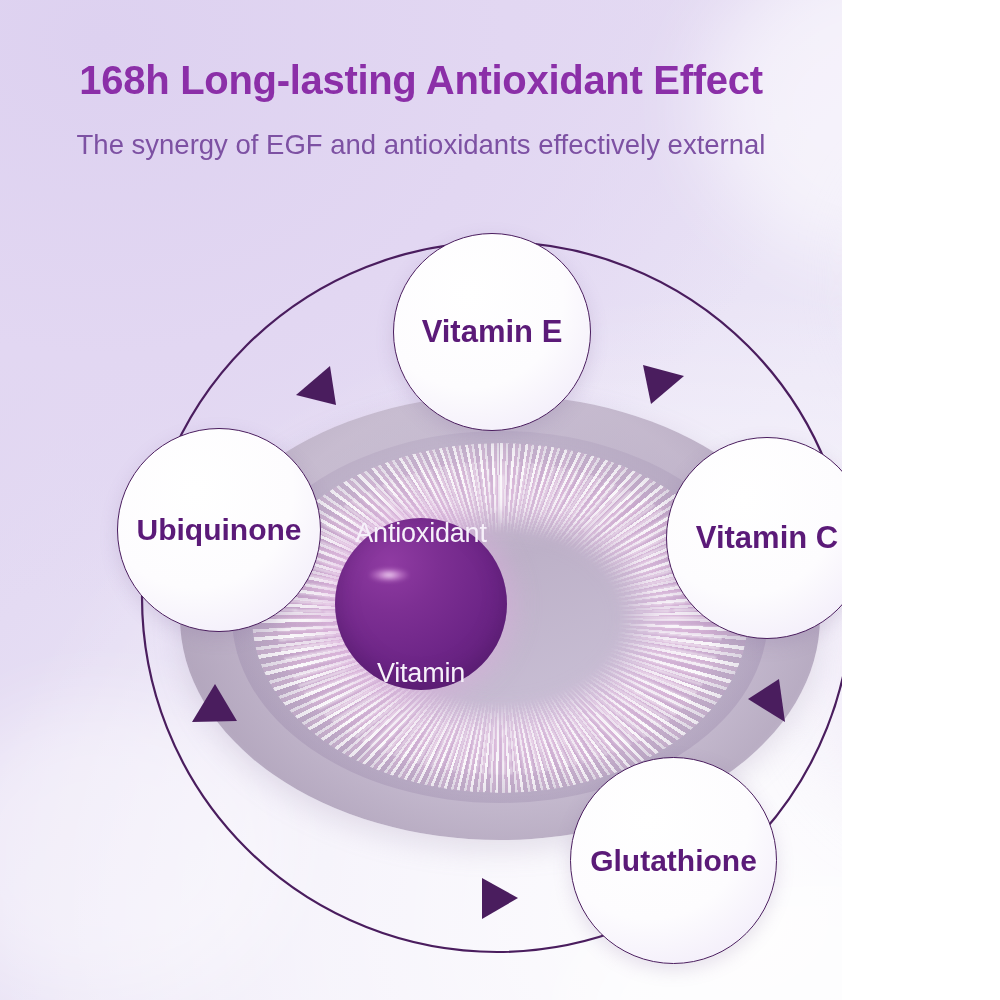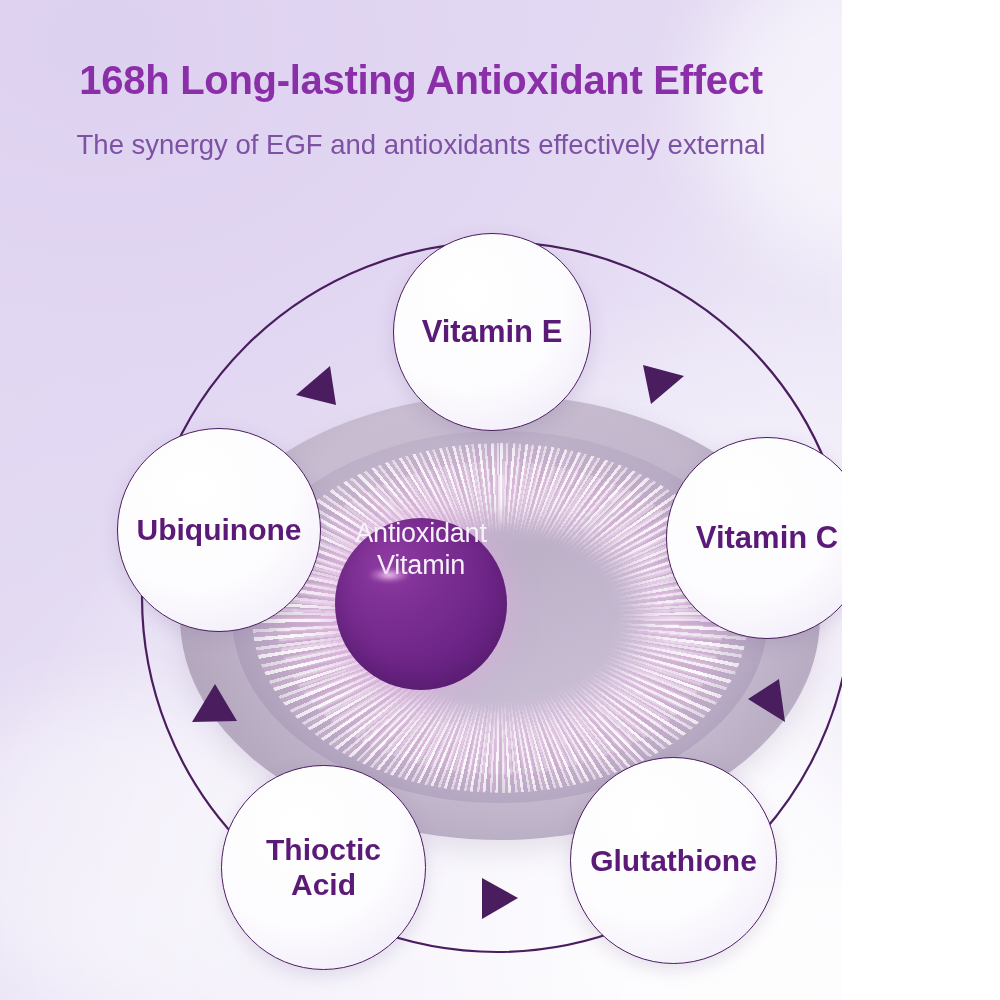--- a/index.html
+++ b/index.html
@@ -131,21 +131,21 @@
     transform: translate(-50%, -50%);
     width: 172px;
     height: 172px;
     border-radius: 50%;
     background:
       radial-gradient(circle at 32% 26%, #8f3ba2 0%, #7d2f93 28%, #6d2587 60%, #5e1f78 100%);
     box-shadow: 0 0 26px 8px rgba(225,170,225,0.45), inset 0 -8px 22px rgba(60,18,80,0.35);
     display: flex;
     flex-direction: column;
     align-items: center;
-    justify-content: flex-start;
+    justify-content: space-between;
     text-align: center;
     color: #f6f1fa;
     font-size: 27px;
     font-weight: 400;
     line-height: 1.18;
     letter-spacing: -0.2px;
     z-index: 4;
   }
   .core-sparkle {
     position: absolute;
@@ -237,22 +237,18 @@
   </div>
 
   <div class="node node-c">
     <span class="node-label">Vitamin C</span>
   </div>
 
   <div class="node node-g">
     <span class="node-label">Glutathione</span>
   </div>
 
-  <div class="node node-t">
-    <span class="node-label">Thioctic
-Acid</span>
-  </div>
 
   <div class="node node-u">
     <span class="node-label">Ubiquinone</span>
   </div>
 
 </div>
 
 </body></html>

